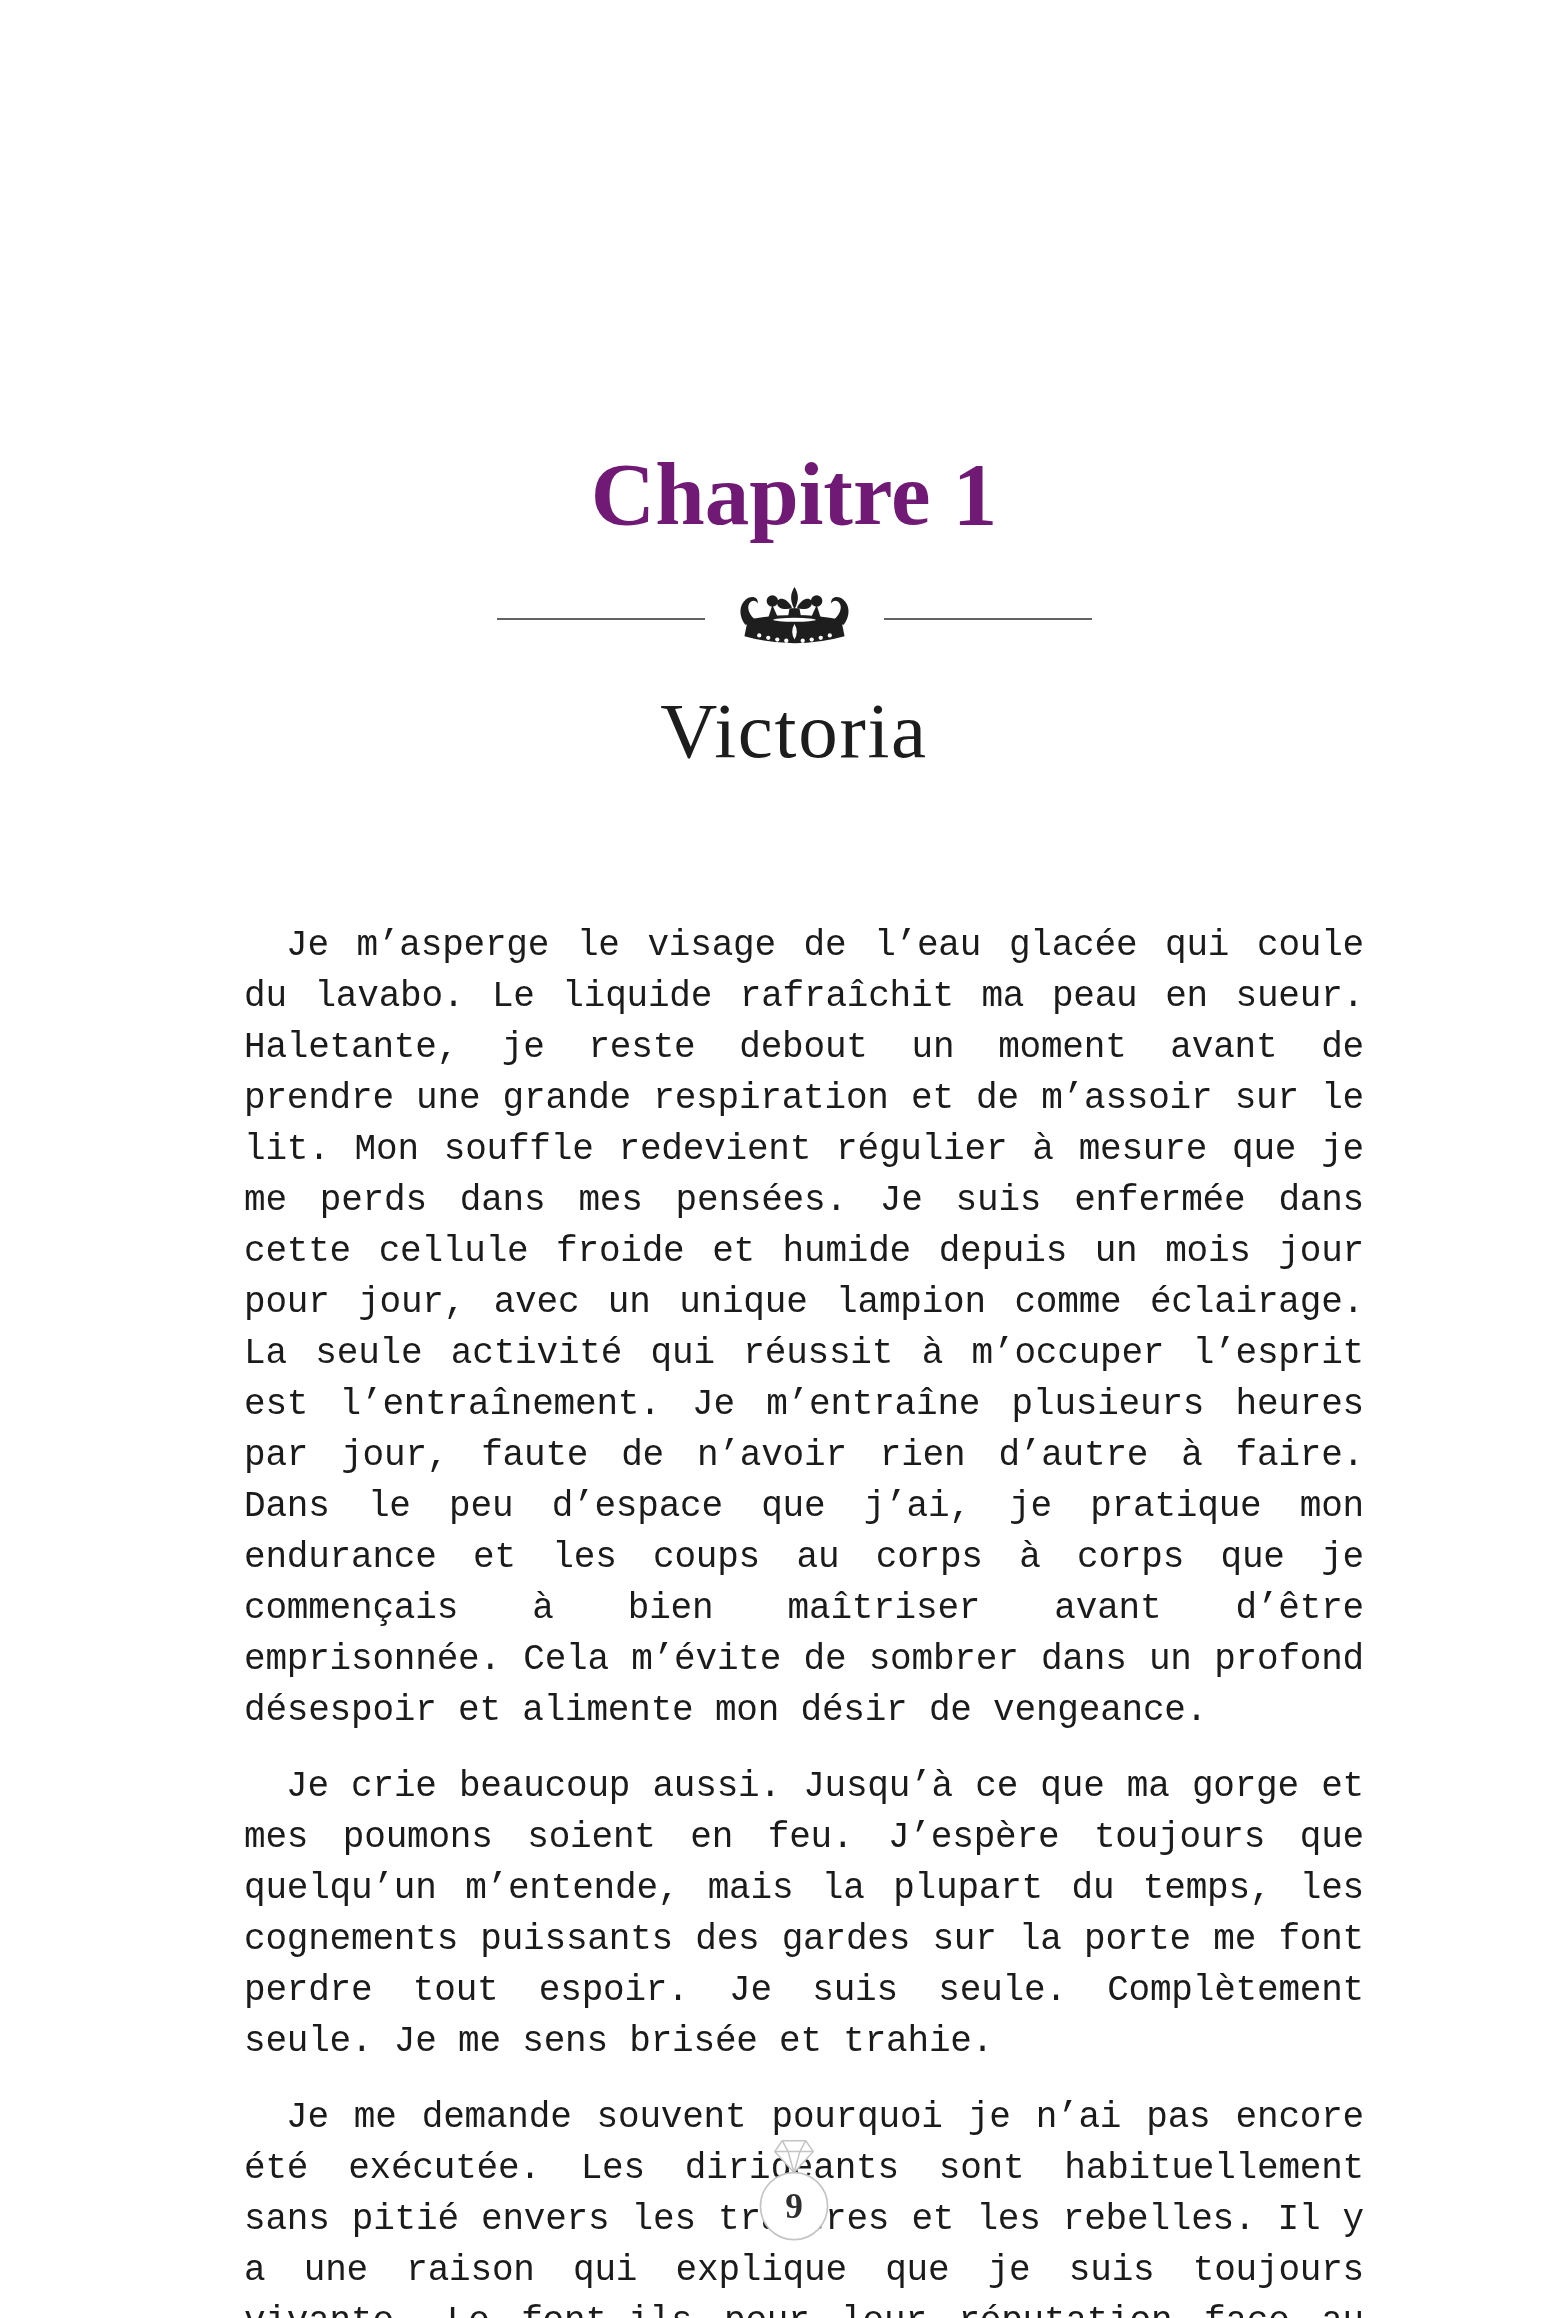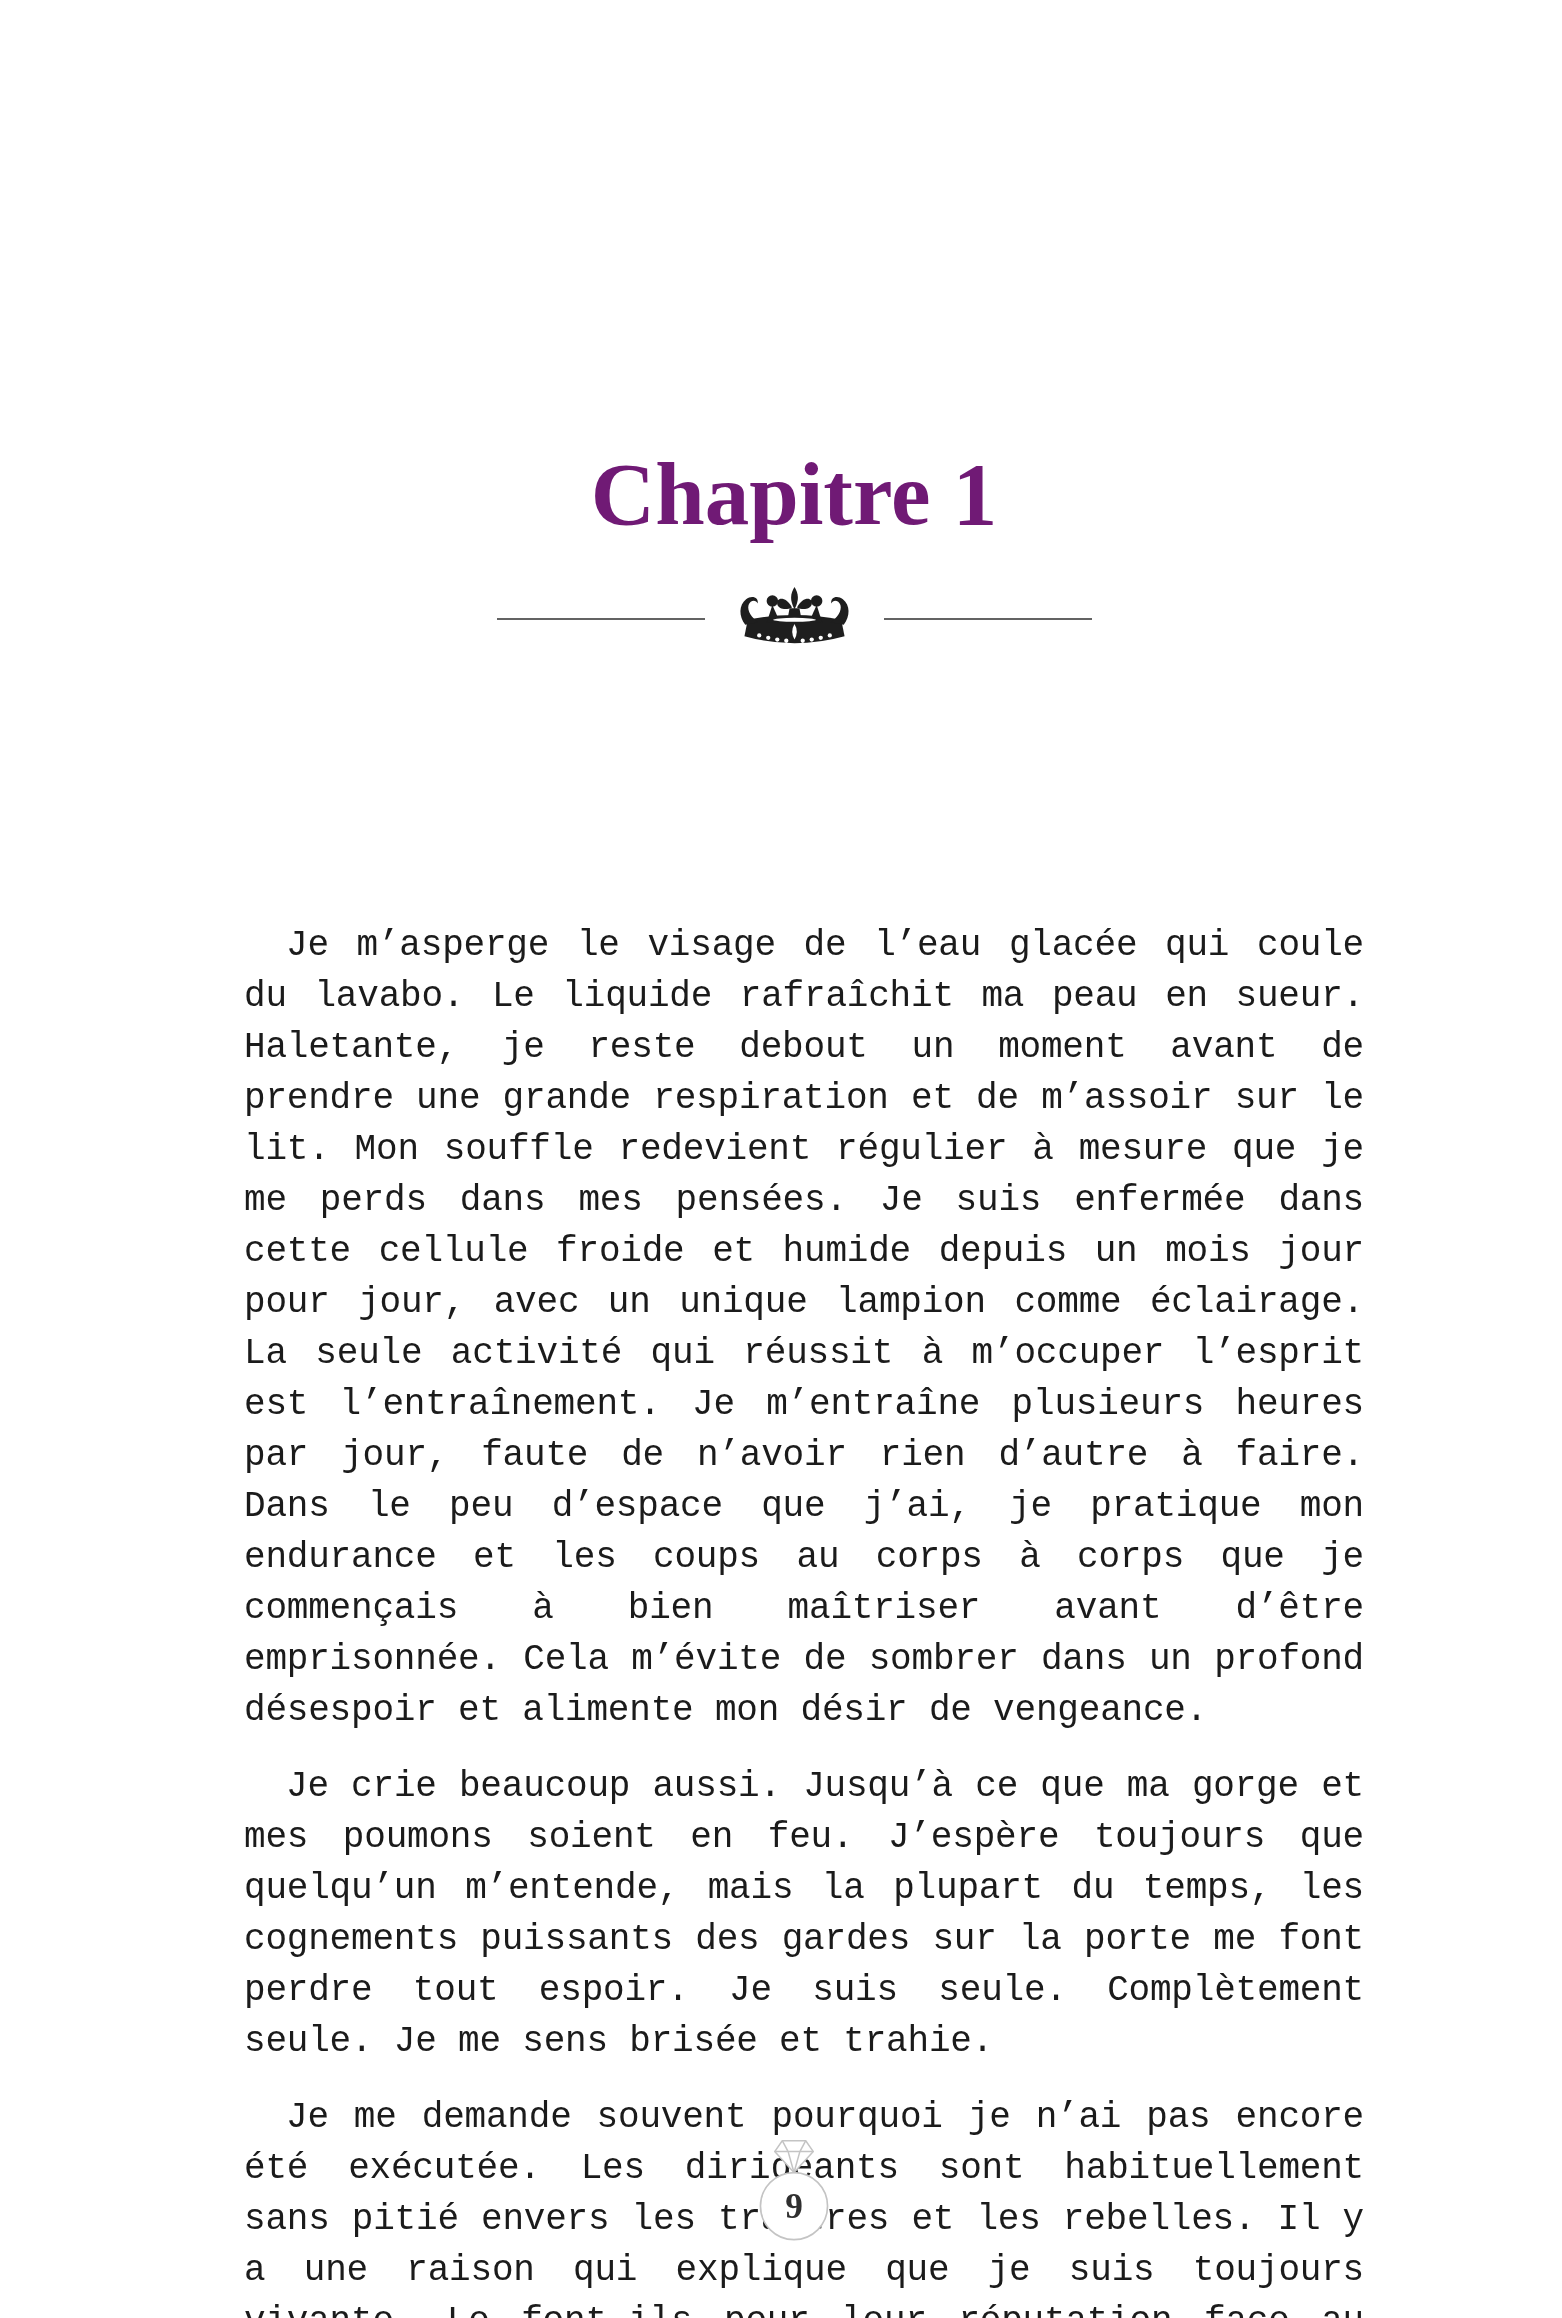--- a/index.html
+++ b/index.html
@@ -132,20 +132,21 @@
           <circle cx="80" cy="65.5" r="2.6"></circle>
           <circle cx="91" cy="64" r="2.6"></circle>
           <circle cx="102" cy="62" r="2.6"></circle>
           <circle cx="113" cy="59" r="2.6"></circle>
         </g>
       </svg>
     </span>
     <span class="rule"></span>
   </div>
 
+  <h2 class="chapter-subtitle">Victoria</h2>
 
   <main class="body-text">
     <p class="para">Je m’asperge le visage de l’eau glacée qui coule du lavabo. Le liquide rafraîchit ma peau en sueur. Haletante, je reste debout un moment avant de prendre une grande respiration et de m’assoir sur le lit. Mon souffle redevient régulier à mesure que je me perds dans mes pensées. Je suis enfermée dans cette cellule froide et humide depuis un mois jour pour jour, avec un unique lampion comme éclairage. La seule activité qui réussit à m’occuper l’esprit est l’entraînement. Je m’entraîne plusieurs heures par jour, faute de n’avoir rien d’autre à faire. Dans le peu d’espace que j’ai, je pratique mon endurance et les coups au corps à corps que je commençais à bien maîtriser avant d’être emprisonnée. Cela m’évite de sombrer dans un profond désespoir et alimente mon désir de vengeance.</p>
     <p class="para">Je crie beaucoup aussi. Jusqu’à ce que ma gorge et mes poumons soient en feu. J’espère toujours que quelqu’un m’entende, mais la plupart du temps, les cognements puissants des gardes sur la porte me font perdre tout espoir. Je suis seule. Complètement seule. Je me sens brisée et trahie.</p>
     <p class="para">Je me demande souvent pourquoi je n’ai pas encore été exécutée. Les dirigeants sont habituellement sans pitié envers les traîtres et les rebelles. Il y a une raison qui explique que je suis toujours vivante. Le font-ils pour leur réputation face au peuple&nbsp;? Un traître parmi la famille royale ne fait pas bonne figure. Peut-être le font-ils pour</p>
   </main>
 
   <footer class="page-footer">
     <svg width="84" height="109" viewBox="0 0 100 130" aria-hidden="false">
       <circle cx="50" cy="86" r="40" fill="#ffffff" stroke="#c4c4c4" stroke-width="2"></circle>

